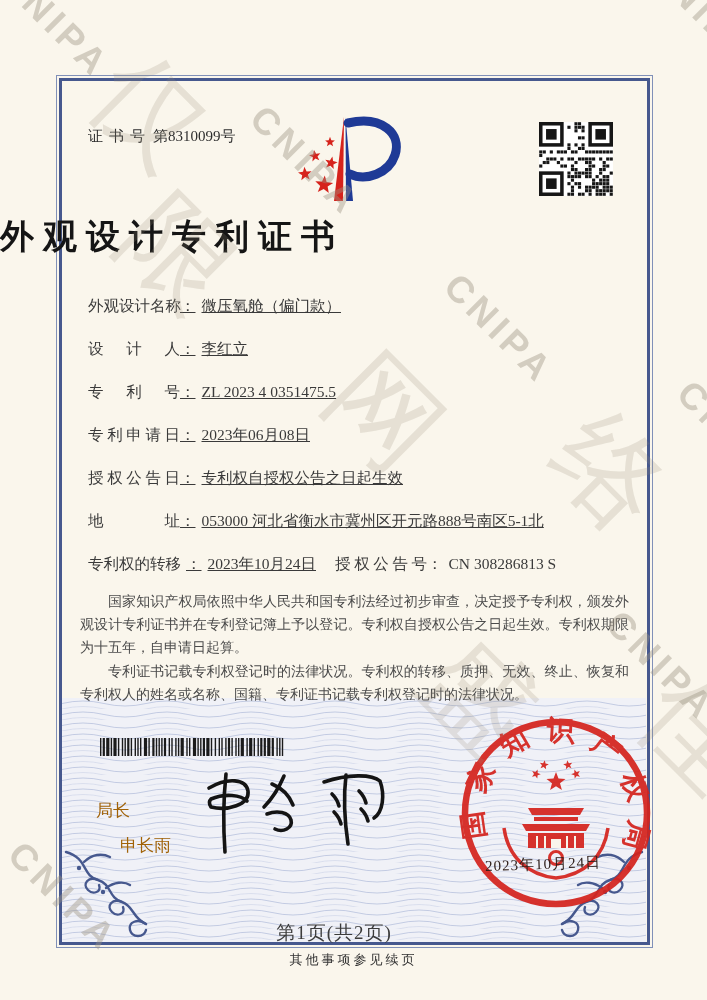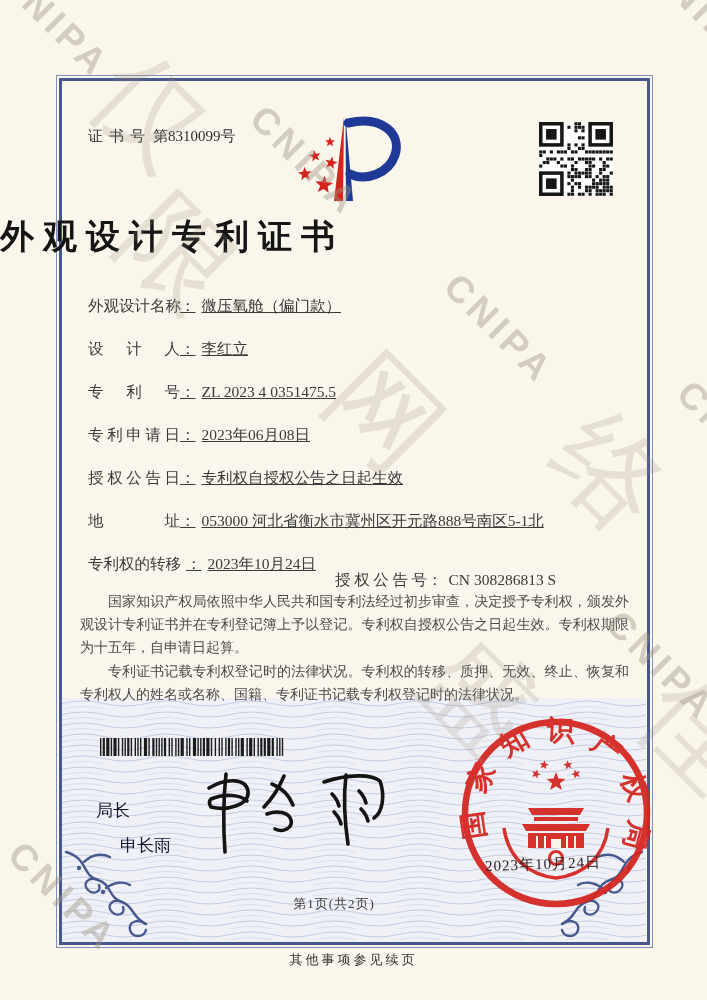--- a/index.html
+++ b/index.html
@@ -27,41 +27,41 @@
   .certno .pre{letter-spacing:6px;margin-right:2px;}
   .logo{position:absolute;left:294px;top:112px;z-index:3;}
   .qr{position:absolute;left:539px;top:122px;z-index:3;}
   .title{position:absolute;left:0;right:0;top:214px;z-index:3;
     font-size:34px;font-weight:bold;letter-spacing:9px;color:#151515;}
   
   .fields{position:absolute;left:88px;top:296px;z-index:3;font-size:15.5px;color:#3a3a3a;text-decoration:underline;}
   .frow{position:relative;height:43px;white-space:nowrap;}
   .flabel{display:inline-block;width:92px;text-align:justify;text-align-last:justify;vertical-align:top;}
   .fcolon{margin-right:6px;}
-  .grant{position:absolute;left:247px;top:0;white-space:nowrap;margin-top:16px;}
+  .grant{position:absolute;left:247px;top:0;white-space:nowrap;}
   
   .bodytext{position:absolute;left:80px;top:590px;width:549px;z-index:3;
     font-size:14px;line-height:23.2px;text-align:justify;color:#4b4b4b;}
   .bodytext p{margin:0;text-indent:2em;}
   
   .guilloche{position:absolute;left:62px;top:698px;z-index:2;}
   .barcode{position:absolute;left:100px;top:738px;z-index:4;}
   .signer{position:absolute;z-index:4;font-family:Liberation Mono, monospace;
-    font-size:17px;color:#0f172a;}
+    font-size:17px;color:#a16207;}
   .signer-title{left:96px;top:799px;}
   .signer-name{left:96px;top:834px;margin-left:24px;}
   .sig{position:absolute;left:196px;top:760px;z-index:4;}
   .seal{position:absolute;left:455px;top:712px;z-index:5;}
   .sealdate{position:absolute;left:468px;top:855px;width:150px;text-align:center;z-index:6;
     font-size:15px;color:#30211d;transform:rotate(-2deg);letter-spacing:1px;}
   .flourish{position:absolute;top:848px;z-index:3;}
   .fl-right{left:556px;}
   .fl-left{left:64px;transform:scaleX(-1);}
-  .pagefoot{position:absolute;left:234px;top:895px;width:200px;text-align:center;z-index:4;
-    font-size:13px;letter-spacing:1px;color:#3c3c3c;}
+  .pagefoot{position:absolute;left:234px;top:920px;width:200px;text-align:center;z-index:4;
+    font-size:19px;letter-spacing:1px;color:#3c3c3c;}
   .contnote{position:absolute;left:0;right:0;top:951px;text-align:center;z-index:3;
     font-size:13px;letter-spacing:3px;color:#333;}
 </style>
 </head>
 <body>
 
 <div class="page">
 
   <span class="wm wm-cnipa cn1">CNIPA</span>
   <span class="wm wm-cnipa cn2">CNIPA</span>

